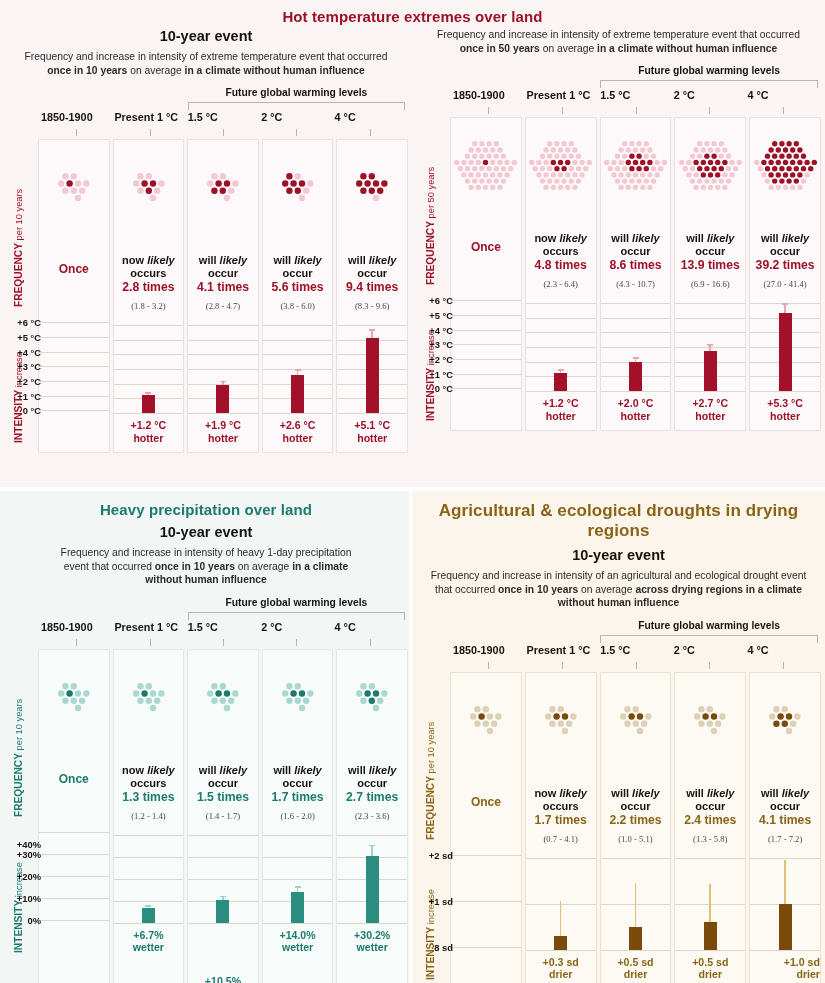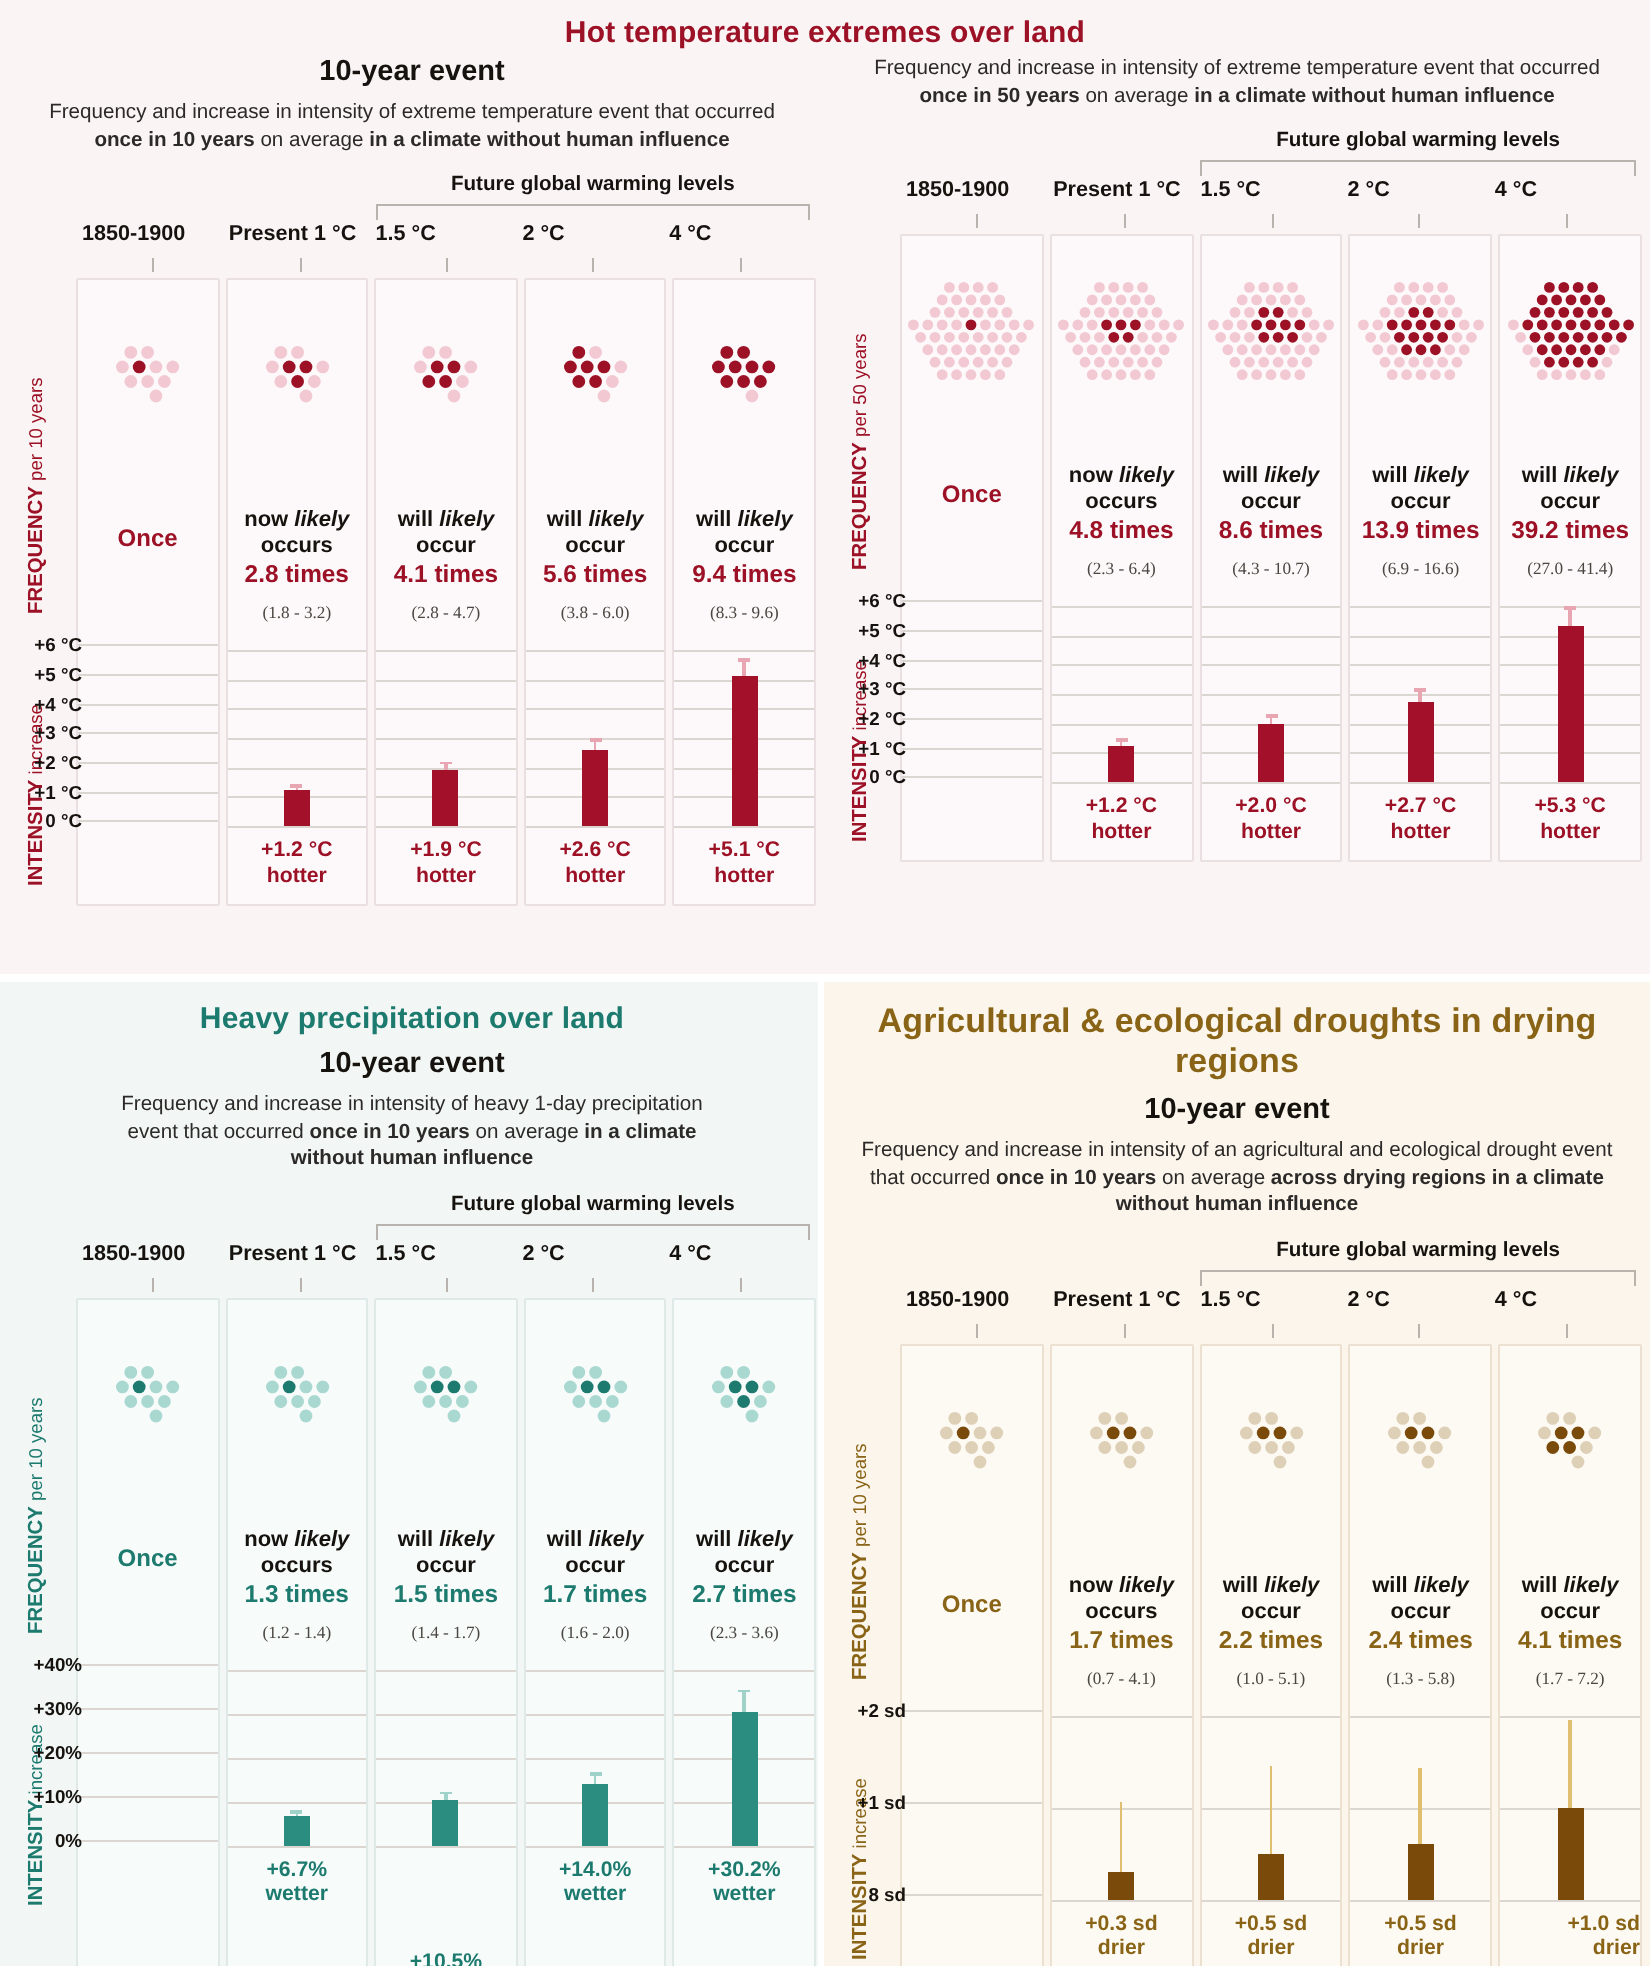--- a/index.html
+++ b/index.html
@@ -849,21 +849,21 @@
               <div class="freq-text">
                 <div class="freq-once" style="color: rgb(29, 122, 110);">Once</div>
               </div>
               <div class="int-area" style="margin-top: 46px;">
                 <div class="plot" style="height: 88px; position: relative;">
                   <div class="gridline" style="top: 0px;"></div>
                   <div class="gridline" style="top: 22px;"></div>
                   <div class="gridline" style="top: 44px;"></div>
                   <div class="gridline" style="top: 66px;"></div>
                   <div class="gridline" style="top: 88px;"></div>
-                  <div class="ytick" style="top: 0px; right: calc(100% - 2px); position: absolute;">+40%</div>
+                  <div class="ytick" style="top: 12px; right: calc(100% - 2px); position: absolute;">+40%</div>
                   <div class="ytick" style="top: 22px; right: calc(100% - 2px); position: absolute;">+30%</div>
                   <div class="ytick" style="top: 44px; right: calc(100% - 2px); position: absolute;">+20%</div>
                   <div class="ytick" style="top: 66px; right: calc(100% - 2px); position: absolute;">+10%</div>
                   <div class="ytick" style="top: 88px; right: calc(100% - 2px); position: absolute;">0%</div>
                 </div>
                 <div style="height: 34px;"></div>
               </div>
               <div style="height: 8px;"></div>
             </div>
             <div class="col-card" style="border-color: rgb(223, 234, 232);">

